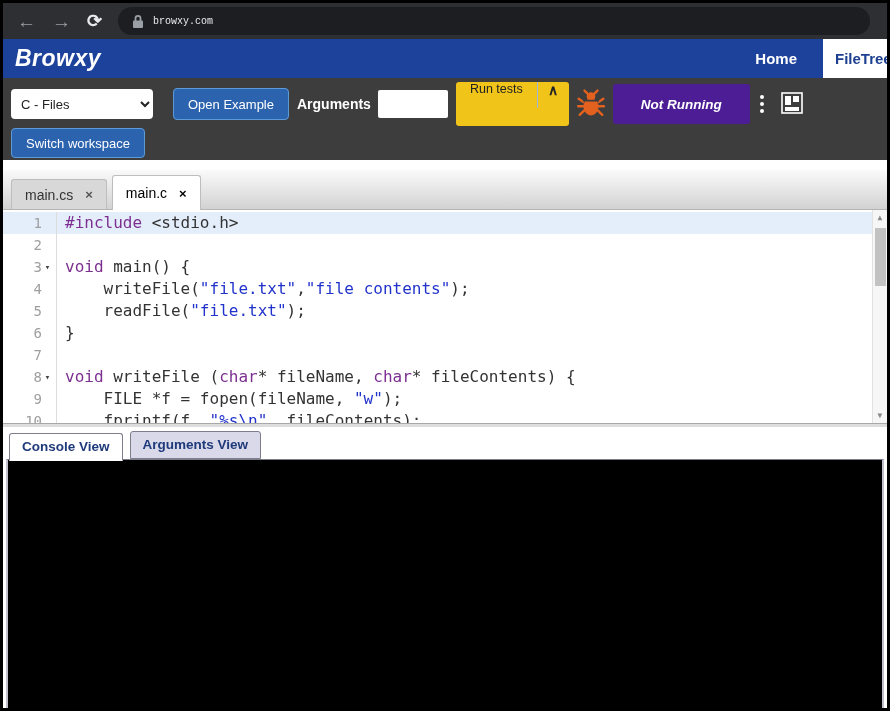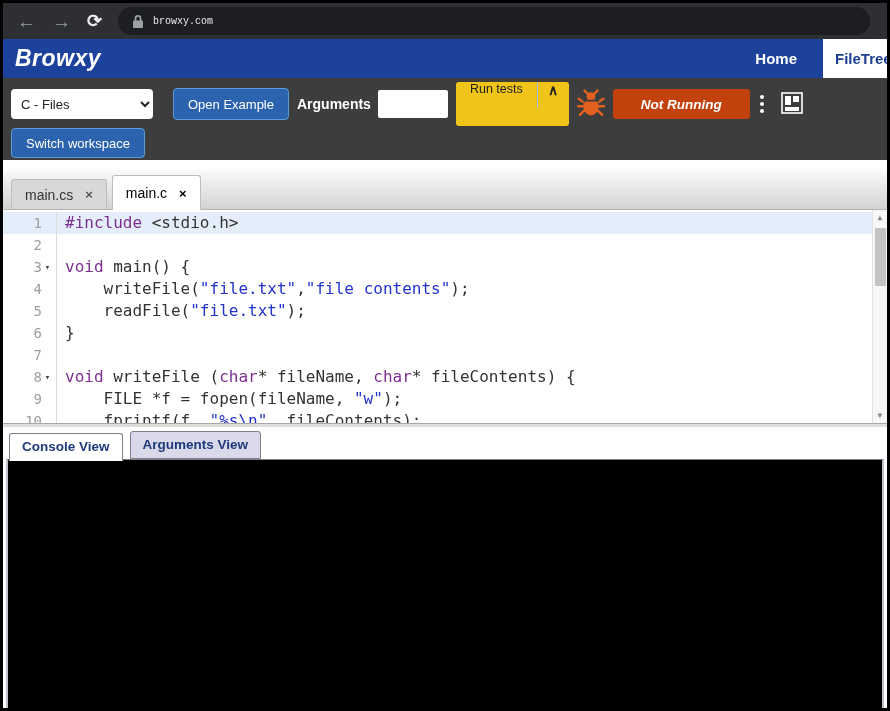--- a/index.html
+++ b/index.html
@@ -33,22 +33,22 @@
   .args-label { color:#fff; font-weight:bold; font-size:14px; margin:0 7px 0 8px; }
   .args-input { width:70px; height:28px; border:none; border-radius:2px; margin-right:8px; padding:0 6px; font-size:13px; }
   .btn-run { background:#5a8200; color:#fff; width:92px; height:30px; border:none; border-radius:3px;
     font-size:13px; margin-right:4px; font-family:inherit; cursor:pointer; }
   .btn-tests { display:flex; align-items:flex-start; background:#f0c419; height:44px; border:none; border-radius:3px;
     margin-right:8px; padding:0; font-family:inherit; cursor:pointer; }
   .tests-label { font-size:12.5px; color:#222; padding:0 14px; }
   .tests-divider { width:1px; height:26px; background:#9fb6d8; }
   .tests-chevron { width:31px; text-align:center; font-weight:900; color:#222; font-size:14px; }
   .bug-btn { background:none; border:none; margin-right:8px; cursor:pointer; display:flex; }
-  .btn-status { background:#c2410c; color:#fff; font-weight:bold; font-style:italic; font-size:13.5px;
-    width:137px; height:30px; border:none; border-radius:3px; margin-right:4px; font-family:inherit; cursor:pointer; }
+  .btn-status { background:#4c1d95; color:#fff; font-weight:bold; font-style:italic; font-size:13.5px;
+    width:137px; height:40px; border:none; border-radius:3px; margin-right:4px; font-family:inherit; cursor:pointer; }
   .kebab { display:flex; flex-direction:column; gap:3px; padding:4px 6px; margin-right:10px; cursor:pointer; }
   .kebab i { width:4px; height:4px; border-radius:50%; background:#fff; }
   .layout-btn { background:none; border:none; cursor:pointer; display:flex; }
   .tb-row2 { margin-top:5px; }
 
   
   .file-tab-bar { height:40px; background:linear-gradient(#fafafa,#d2d2d2); display:flex; align-items:flex-end;
     padding-left:8px; border-bottom:1px solid #b4b4b4;margin-top:10px; }
   .file-tab { display:flex; align-items:center; gap:12px; padding:0 13px; font-size:14px;
     border:1px solid #bdbdbd; border-bottom:none; border-radius:3px 3px 0 0; margin-right:5px; cursor:pointer; }

